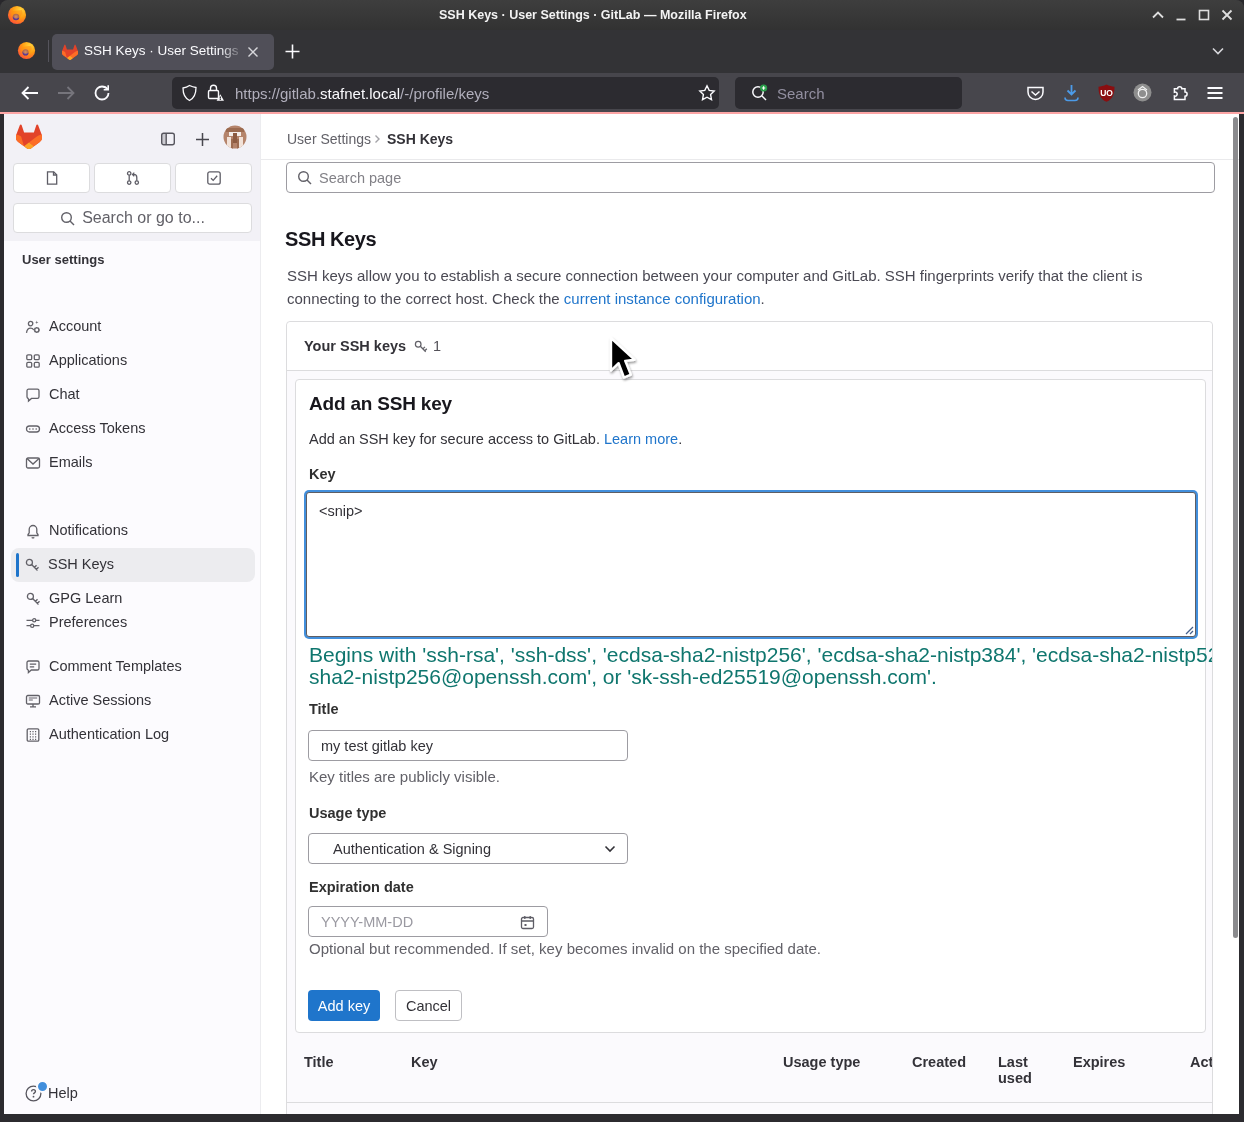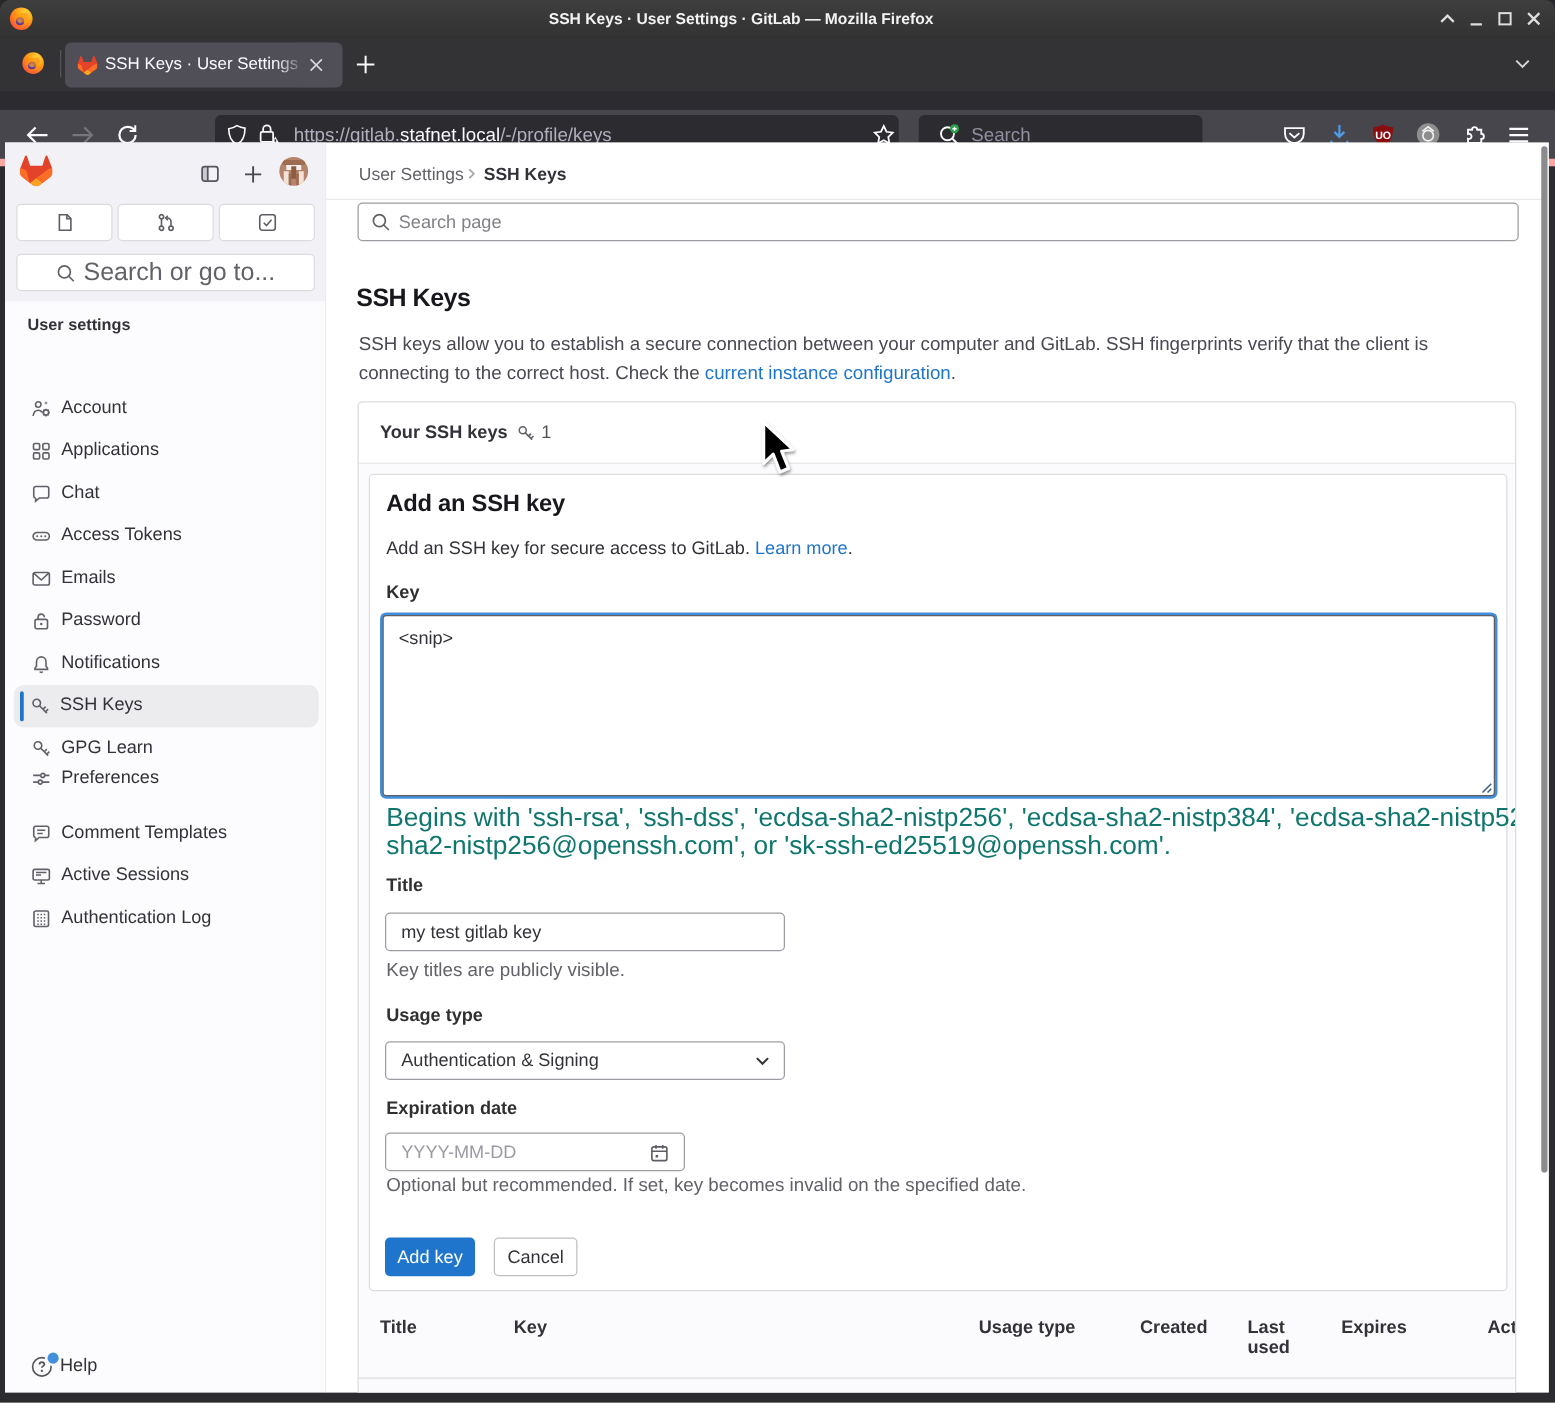--- a/index.html
+++ b/index.html
@@ -5,27 +5,27 @@
 html,body{margin:0;padding:0}
 body{width:1244px;height:1122px;position:relative;overflow:hidden;
   font-family:"Liberation Sans",sans-serif;background:#28272b}
 .abs{position:absolute}
 #frame{position:absolute;inset:0;background:#2c2b2f;border-radius:8px 8px 0 0}
 #titlebar{position:absolute;left:0;top:0;right:0;height:30px;
   background:linear-gradient(#3e3e3e,#323232);border-radius:8px 8px 0 0}
 #titletxt{position:absolute;top:8px;left:439px;color:#f3f3f3;font-size:12.5px;font-weight:bold;white-space:nowrap}
 #tabstrip{position:absolute;left:0;top:30px;right:0;height:43px;background:#333336}
 .tab{position:absolute;left:52px;top:4px;width:222px;height:36px;background:#504f58;border-radius:5px;overflow:hidden}
-#navbar{position:absolute;left:0;top:88px;right:0;height:39px;background:#47464c;border-bottom:6px solid #fca5a5}
+#navbar{position:absolute;left:0;top:73px;right:0;height:39px;background:#47464c;border-bottom:2px solid #fca5a5}
 .field{position:absolute;top:4px;height:32px;background:#2c2b30;border-radius:5px}
 #page{position:absolute;left:4px;top:114px;width:1235px;height:1000px;background:#fff;overflow:hidden}
 #sidebar{position:absolute;left:0;top:0;width:256px;height:1000px;background:#fcfbfe;border-right:1px solid #ececef}
 #sbtop{position:absolute;left:0;top:0;width:256px;height:127px;background:#f2f1f6}
 .sbbtn{position:absolute;top:49px;height:30px;width:77px;background:#fff;border:1px solid #dcdcde;border-radius:4px;box-sizing:border-box;display:flex;align-items:center;justify-content:center}
-#sbsearch{position:absolute;left:9px;top:89px;width:239px;height:30px;background:#fff;border:1px solid #dcdcde;border-radius:4px;box-sizing:border-box;display:flex;align-items:center;justify-content:center;color:#626168;font-size:20px}
+#sbsearch{position:absolute;left:9px;top:89px;width:239px;height:30px;background:#fff;border:1px solid #dcdcde;border-radius:4px;box-sizing:border-box;display:flex;align-items:center;justify-content:center;color:#626168;font-size:16px}
 .mi{position:absolute;left:0;width:256px;height:34px}
 .mi .ic{position:absolute;left:21px;top:9px;width:16px;height:16px}
 .mi .lb{position:absolute;left:45px;top:8px;font-size:14.5px;color:#333238}
 #main{position:absolute;left:257px;top:0;width:978px;height:1000px;background:#fff}
 .lbl{font-weight:bold;font-size:14.5px;color:#303030;position:absolute}
 .inp{position:absolute;background:#fff;border:1px solid #9d9ca2;border-radius:4px;box-sizing:border-box;font-size:14.5px;color:#333238;display:flex;align-items:center}
 .btn{position:absolute;height:31px;border-radius:4px;box-sizing:border-box;display:flex;align-items:center;justify-content:center;font-size:14.5px}
 svg{display:block}
 </style>
 </head>
@@ -259,28 +259,20 @@
           </svg>
           <div class="lb">Access Tokens</div>
         </div>
       <div class="mi" style="top:332px">
           <svg class="ic" fill="none" stroke="#626168" stroke-width="1.3">
             <rect x="1.5" y="3" width="13" height="10" rx="1.5"></rect>
             <path d="M2 3.5 8 9l6-5.5"></path>
           </svg>
           <div class="lb">Emails</div>
         </div>
-      <div class="mi" style="top:366px">
-          <svg class="ic" fill="none" stroke="#626168" stroke-width="1.3">
-            <rect x="3" y="6.5" width="10" height="7.5" rx="1.5"></rect>
-            <path d="M5.5 6.5V4.8a2.5 2.5 0 0 1 5 0"></path>
-            <circle cx="8" cy="10.2" r="1" fill="#626168" stroke="none"></circle>
-          </svg>
-          <div class="lb">Password</div>
-        </div>
       <div class="mi" style="top:400px">
           <svg class="ic" fill="none" stroke="#626168" stroke-width="1.3">
             <path d="M3 12.5h10v-1l-1.2-1.6V6.3A3.8 3.8 0 0 0 8 2.5a3.8 3.8 0 0 0-3.8 3.8v3.6L3 11.5z"></path>
             <path d="M6.8 14.3c.3.4.7.6 1.2.6s.9-.2 1.2-.6"></path>
           </svg>
           <div class="lb">Notifications</div>
         </div>
       <div class="mi" style="top:434px;background:#ececef;border-radius:8px;left:7px;width:244px">
         <div class="abs" style="left:5px;top:5px;width:3px;height:24px;background:#1f75cb;border-radius:2px"></div>
         <svg class="ic" fill="none" stroke="#626168" stroke-width="1.3" style="left:13px">
@@ -379,21 +371,21 @@
               </svg>
           </div>
           <div class="abs" style="left:13px;top:264px;font-size:21px;color:#0f766e;line-height:21.5px;white-space:nowrap">Begins with 'ssh-rsa', 'ssh-dss', 'ecdsa-sha2-nistp256', 'ecdsa-sha2-nistp384', 'ecdsa-sha2-nistp521', 'ssh-ed25519', 'sk-ecdsa-<br>sha2-nistp256@openssh.com', or 'sk-ssh-ed25519@openssh.com'.</div>
           <div class="abs lbl" style="left:13px;top:321px">Title</div>
           <div class="inp" style="left:12px;top:350px;width:320px;height:31px">
               <span style="margin-left:12px">my test gitlab key</span>
             </div>
           <div class="abs" style="left:13px;top:388px;font-size:15px;color:#626168">Key titles are publicly visible.</div>
           <div class="abs lbl" style="left:13px;top:425px">Usage type</div>
           <div class="inp" style="left:12px;top:453px;width:320px;height:31px">
-              <span style="margin-left:12px">Authentication &amp; Signing</span>
+              <span style="margin-left:24px">Authentication &amp; Signing</span>
             <svg class="abs" style="right:11px;top:11px" width="12" height="9" fill="none" stroke="#333238" stroke-width="1.6">
                 <path d="M1.5 1.5 6 6l4.5-4.5"></path>
               </svg>
           </div>
           <div class="abs lbl" style="left:13px;top:499px">Expiration date</div>
           <div class="inp" style="left:12px;top:526px;width:240px;height:31px">
               <span style="margin-left:12px;color:#9a99a1">YYYY-MM-DD</span>
             <svg class="abs" style="right:12px;top:8px" width="15" height="15" fill="none" stroke="#5e5d66" stroke-width="1.3">
                 <rect x="1.5" y="2.5" width="12" height="11" rx="1.5"></rect>
                 <path d="M1.5 6h12M4.8 1v3M10.2 1v3"></path>

